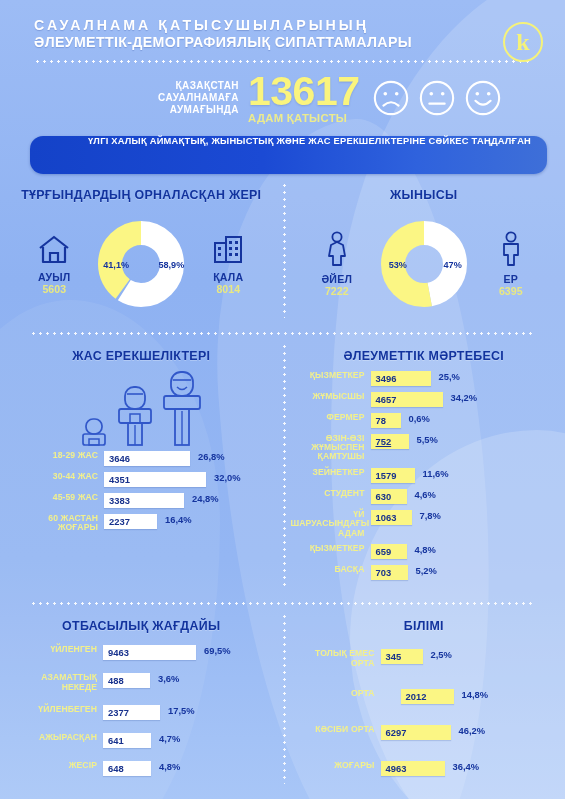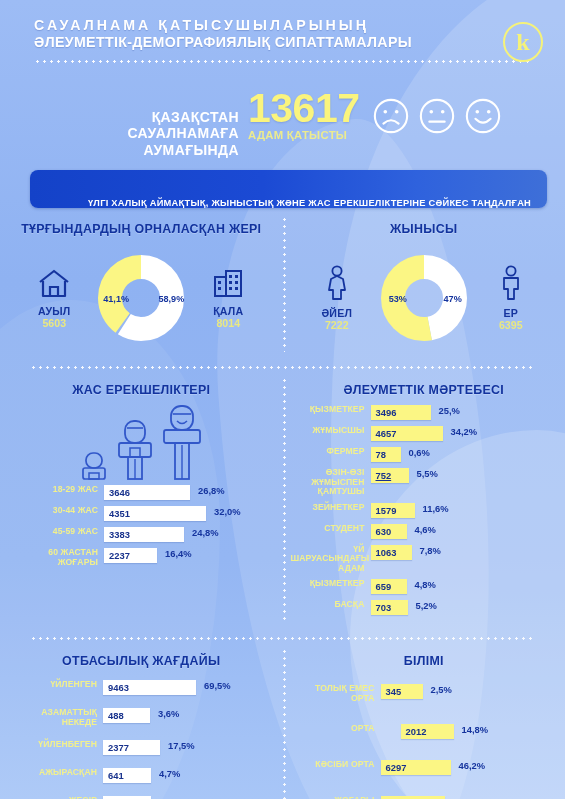--- a/index.html
+++ b/index.html
@@ -60,37 +60,37 @@
   .dots-h {
     height:3px; margin:9px 34px 0 34px;
     background-image:radial-gradient(circle, rgba(255,255,255,.95) 1px, transparent 1.2px);
     background-size:7px 3px; background-repeat:repeat-x;
   }
 
   
   .hero { display:flex; align-items:center; padding:10px 20px 0 0; }
   .hero-left {
     text-align:right; color:#ffffff; font-weight:bold;
-    font-size:14px; line-height:1.18; letter-spacing:.4px;
-    width:248px; padding-right:9px;margin-top:36px;
+    font-size:10px; line-height:1.18; letter-spacing:.4px;
+    width:248px; padding-right:9px;
   }
   .hero-num {
     color:#faf47e; font-size:41px; font-weight:bold; line-height:.92;
     letter-spacing:-0.5px; text-shadow:0 1px 2px rgba(40,70,150,.22);
   }
   .hero-sub { color:#eceb8e; font-size:11.3px; font-weight:bold; letter-spacing:.3px; margin-top:1px; }
   .faces { display:flex; gap:8px; margin-left:12px; }
   .face { width:38px; height:38px; }
 
   
   .banner {
     margin:12px 18px 0 30px; height:38px;
     background:linear-gradient(90deg,#1442c8 0%,#1b4ad4 45%,#2f62dd 75%,#3e6fd8 100%);
-    border-radius:8px;
-    display:flex; align-items:flex-end; justify-content:center;
+    border-radius:13px;
+    display:flex; align-items:flex-start; justify-content:center;
     box-shadow:0 1px 3px rgba(20,50,130,.3);
     padding-left:42px;
   }
   .banner span {
     color:#ffffff; font-size:9.3px; font-weight:bold; letter-spacing:.25px;
     text-align:center; padding:0 8px;
   }
 
   
   .row { display:flex; }

